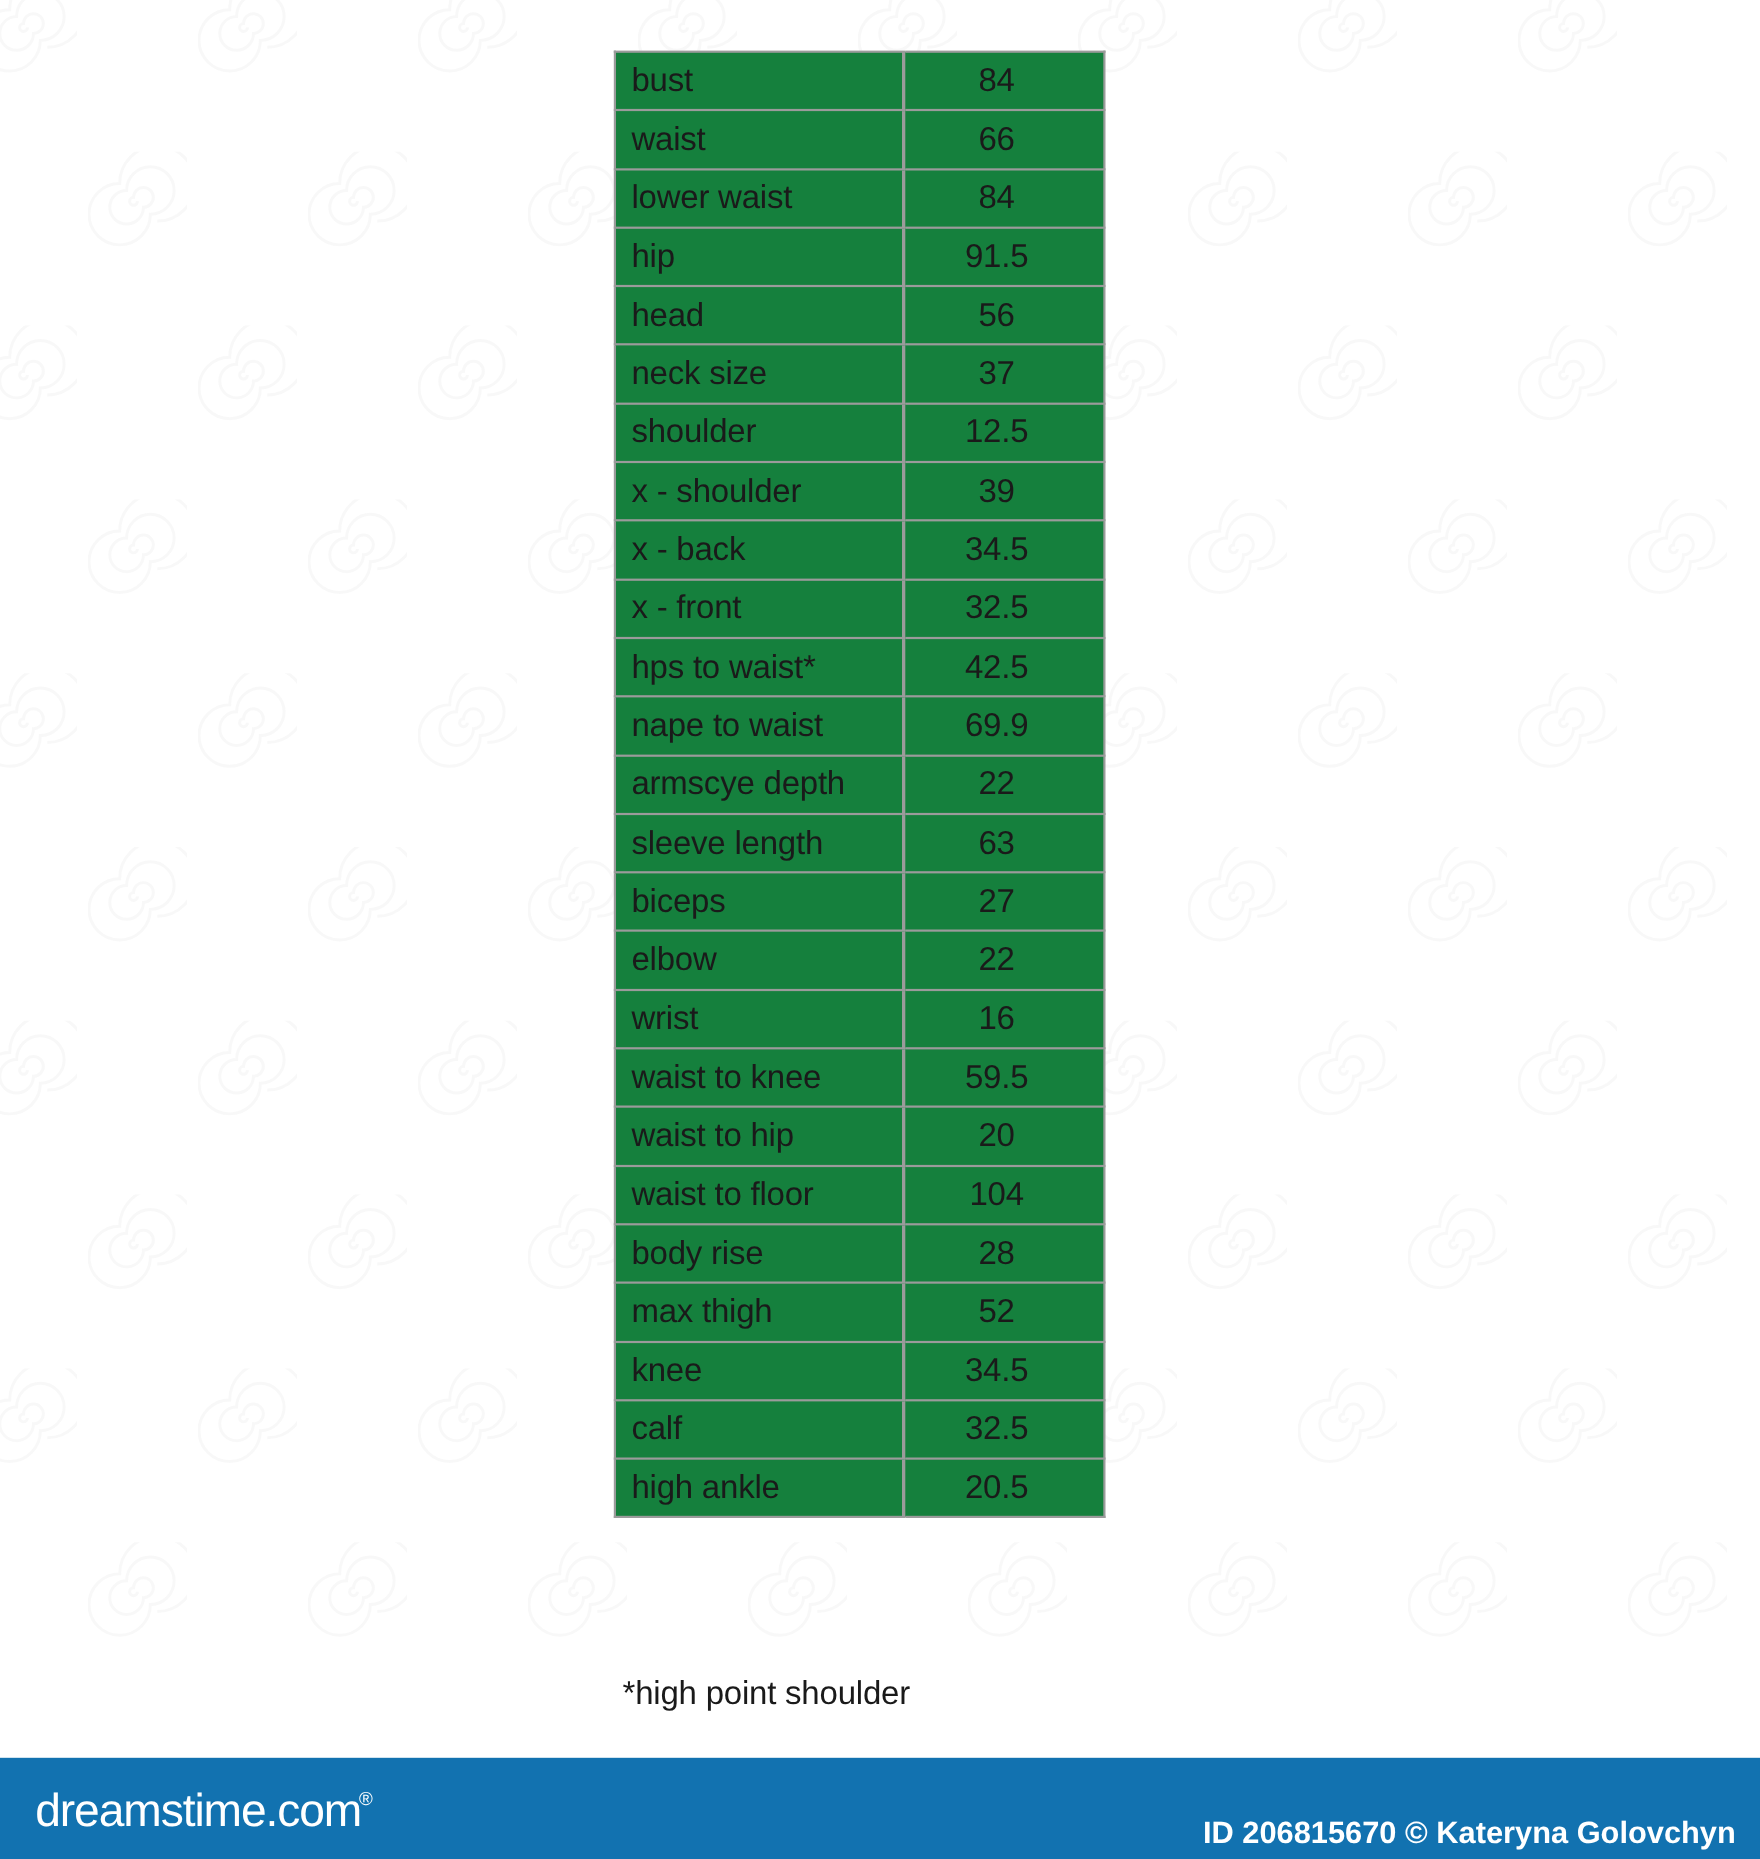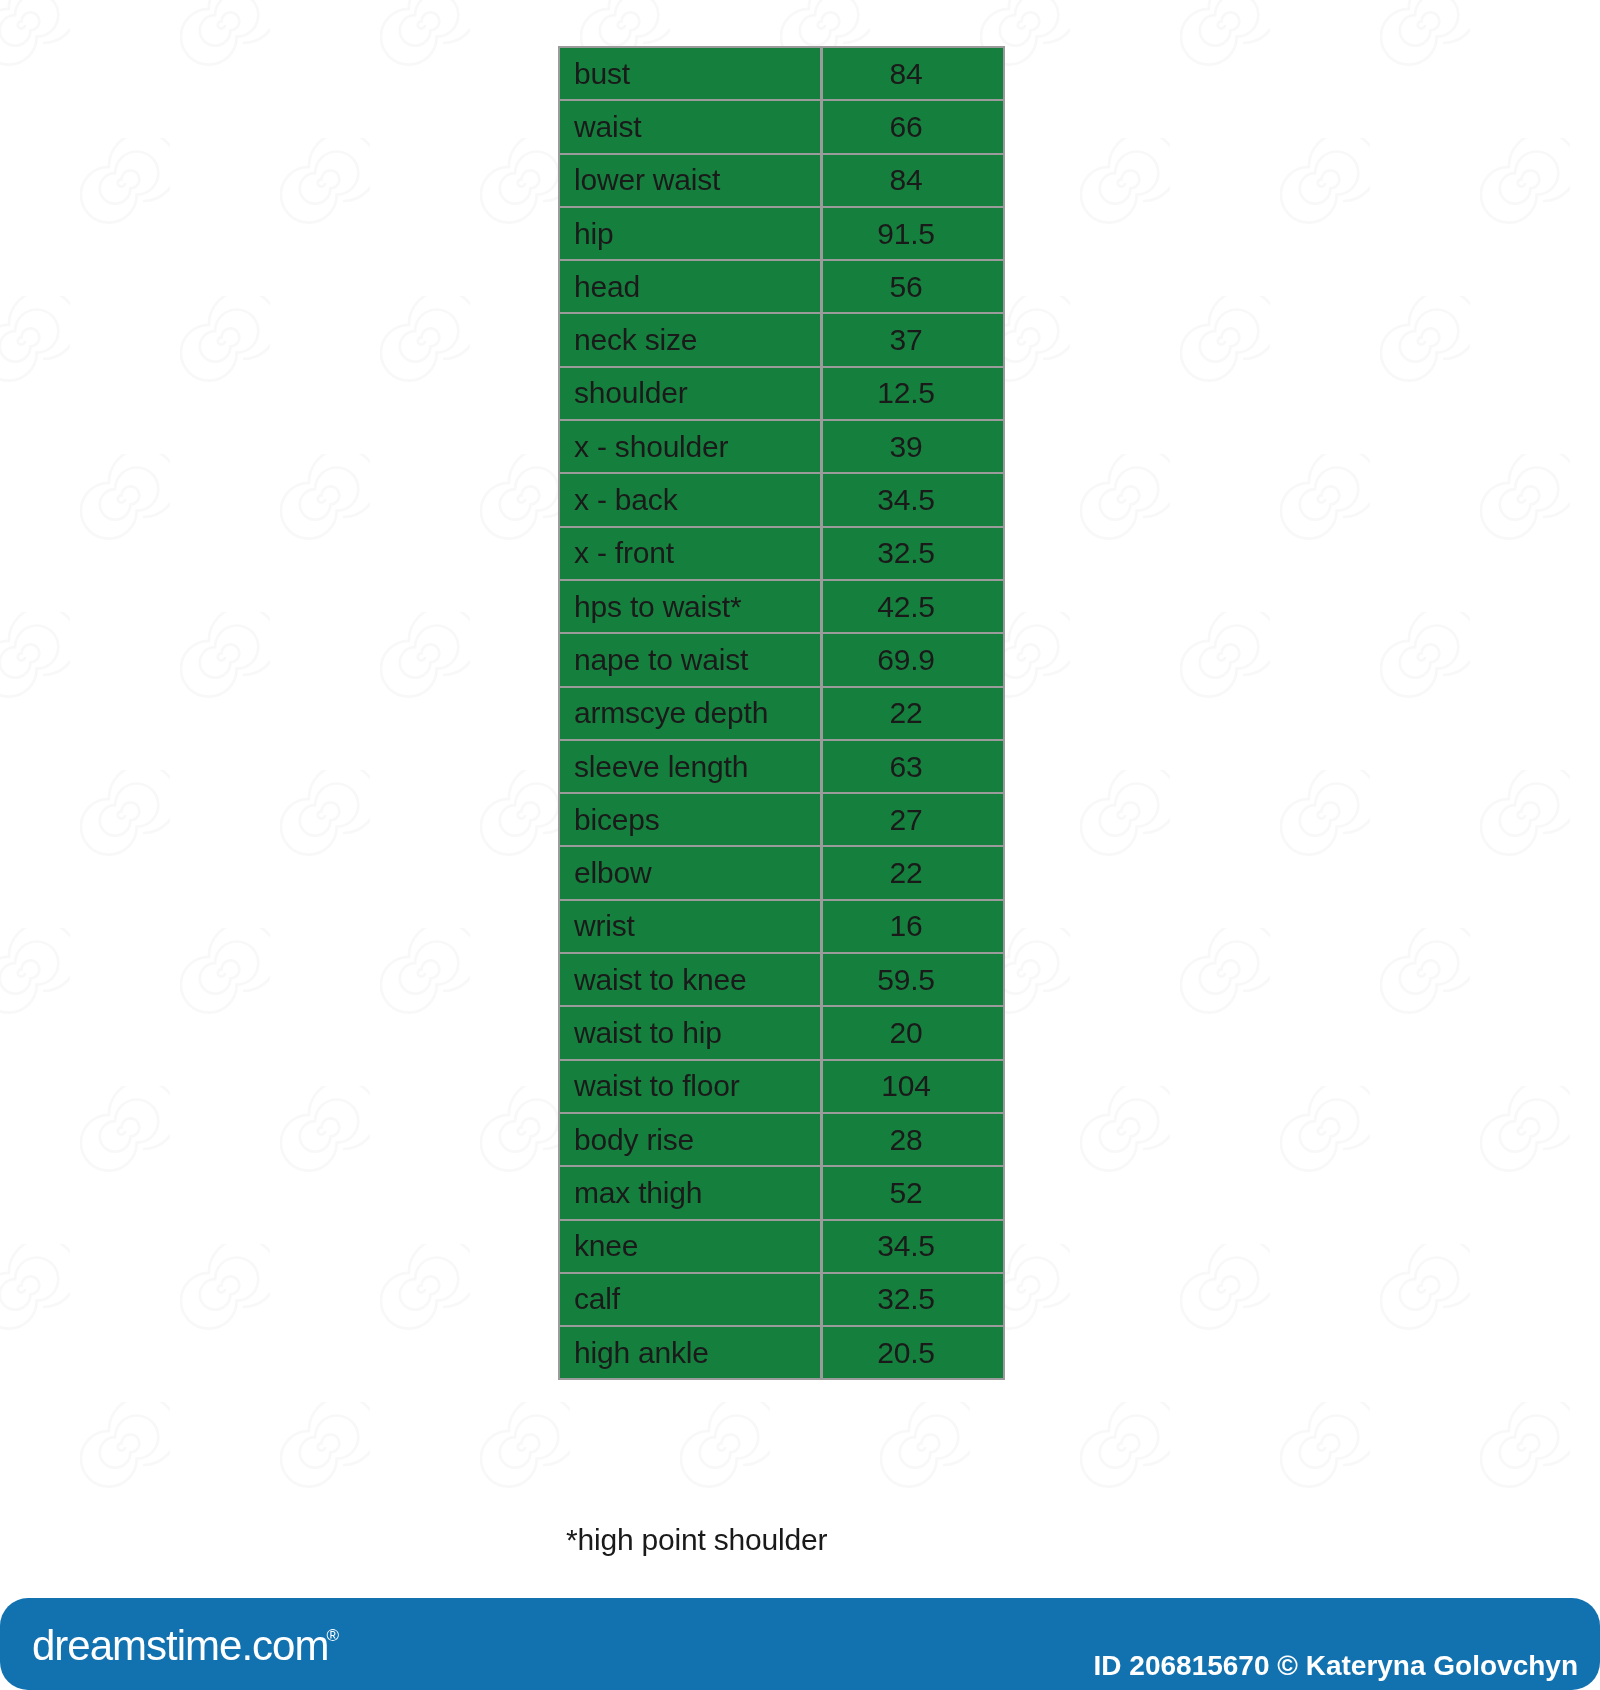--- a/index.html
+++ b/index.html
@@ -88,21 +88,20 @@
 
   
   .stock-bar {
     position: absolute;
     left: 0;
     top: 1598px;
     width: 1600px;
     height: 92px;
     background: #1272b0;
     z-index: 3;
-    border-radius: 28px;
   }
   .brand-logo {
     position: absolute;
     left: 32px;
     top: 24px;
     color: #ffffff;
     font-size: 42px;
     font-family: "Liberation Sans", sans-serif;
     font-weight: 400;
     letter-spacing: -1px;

